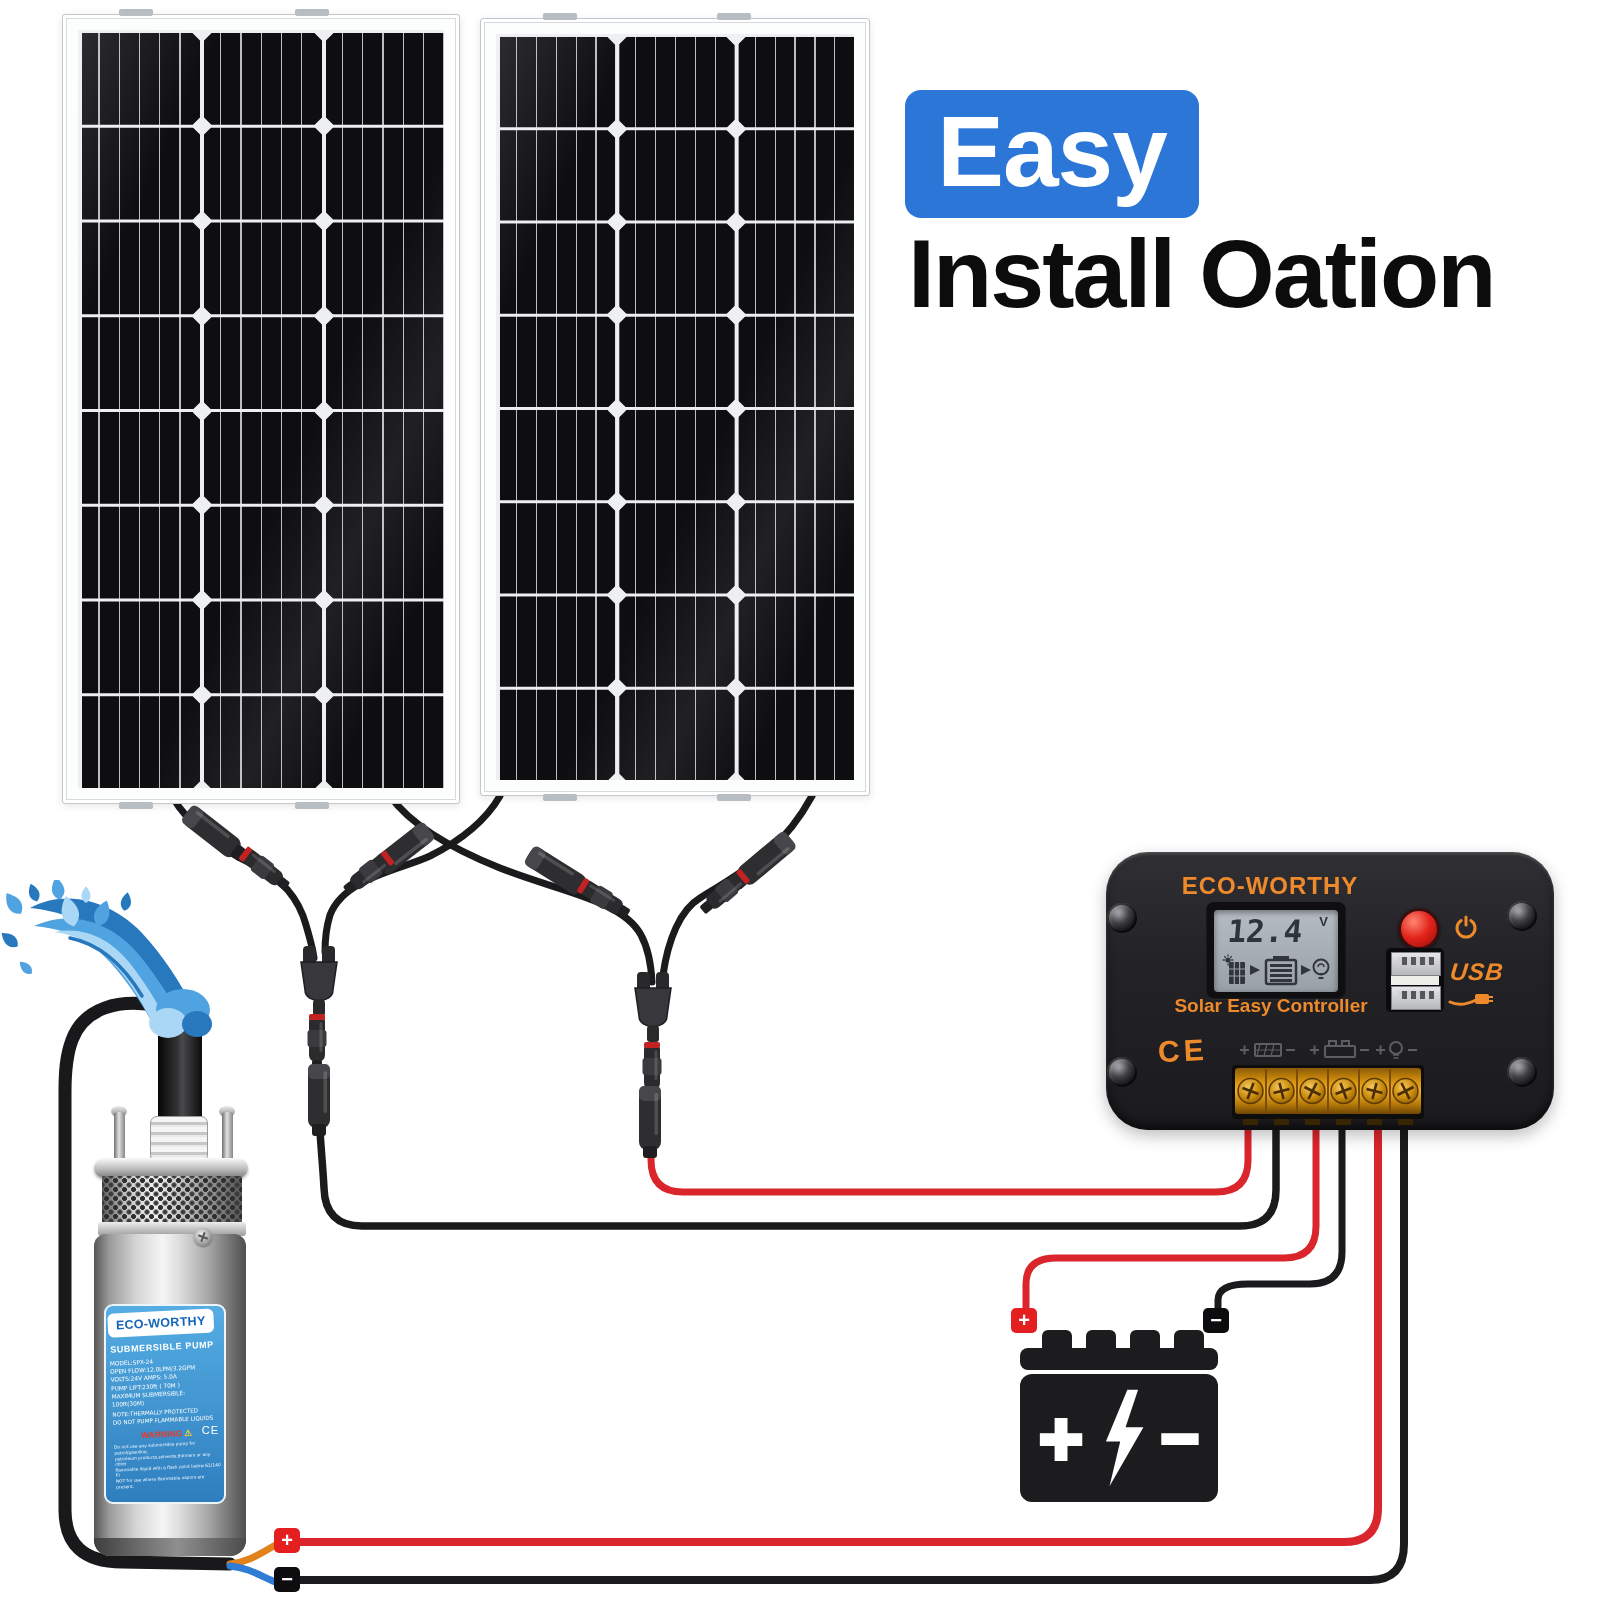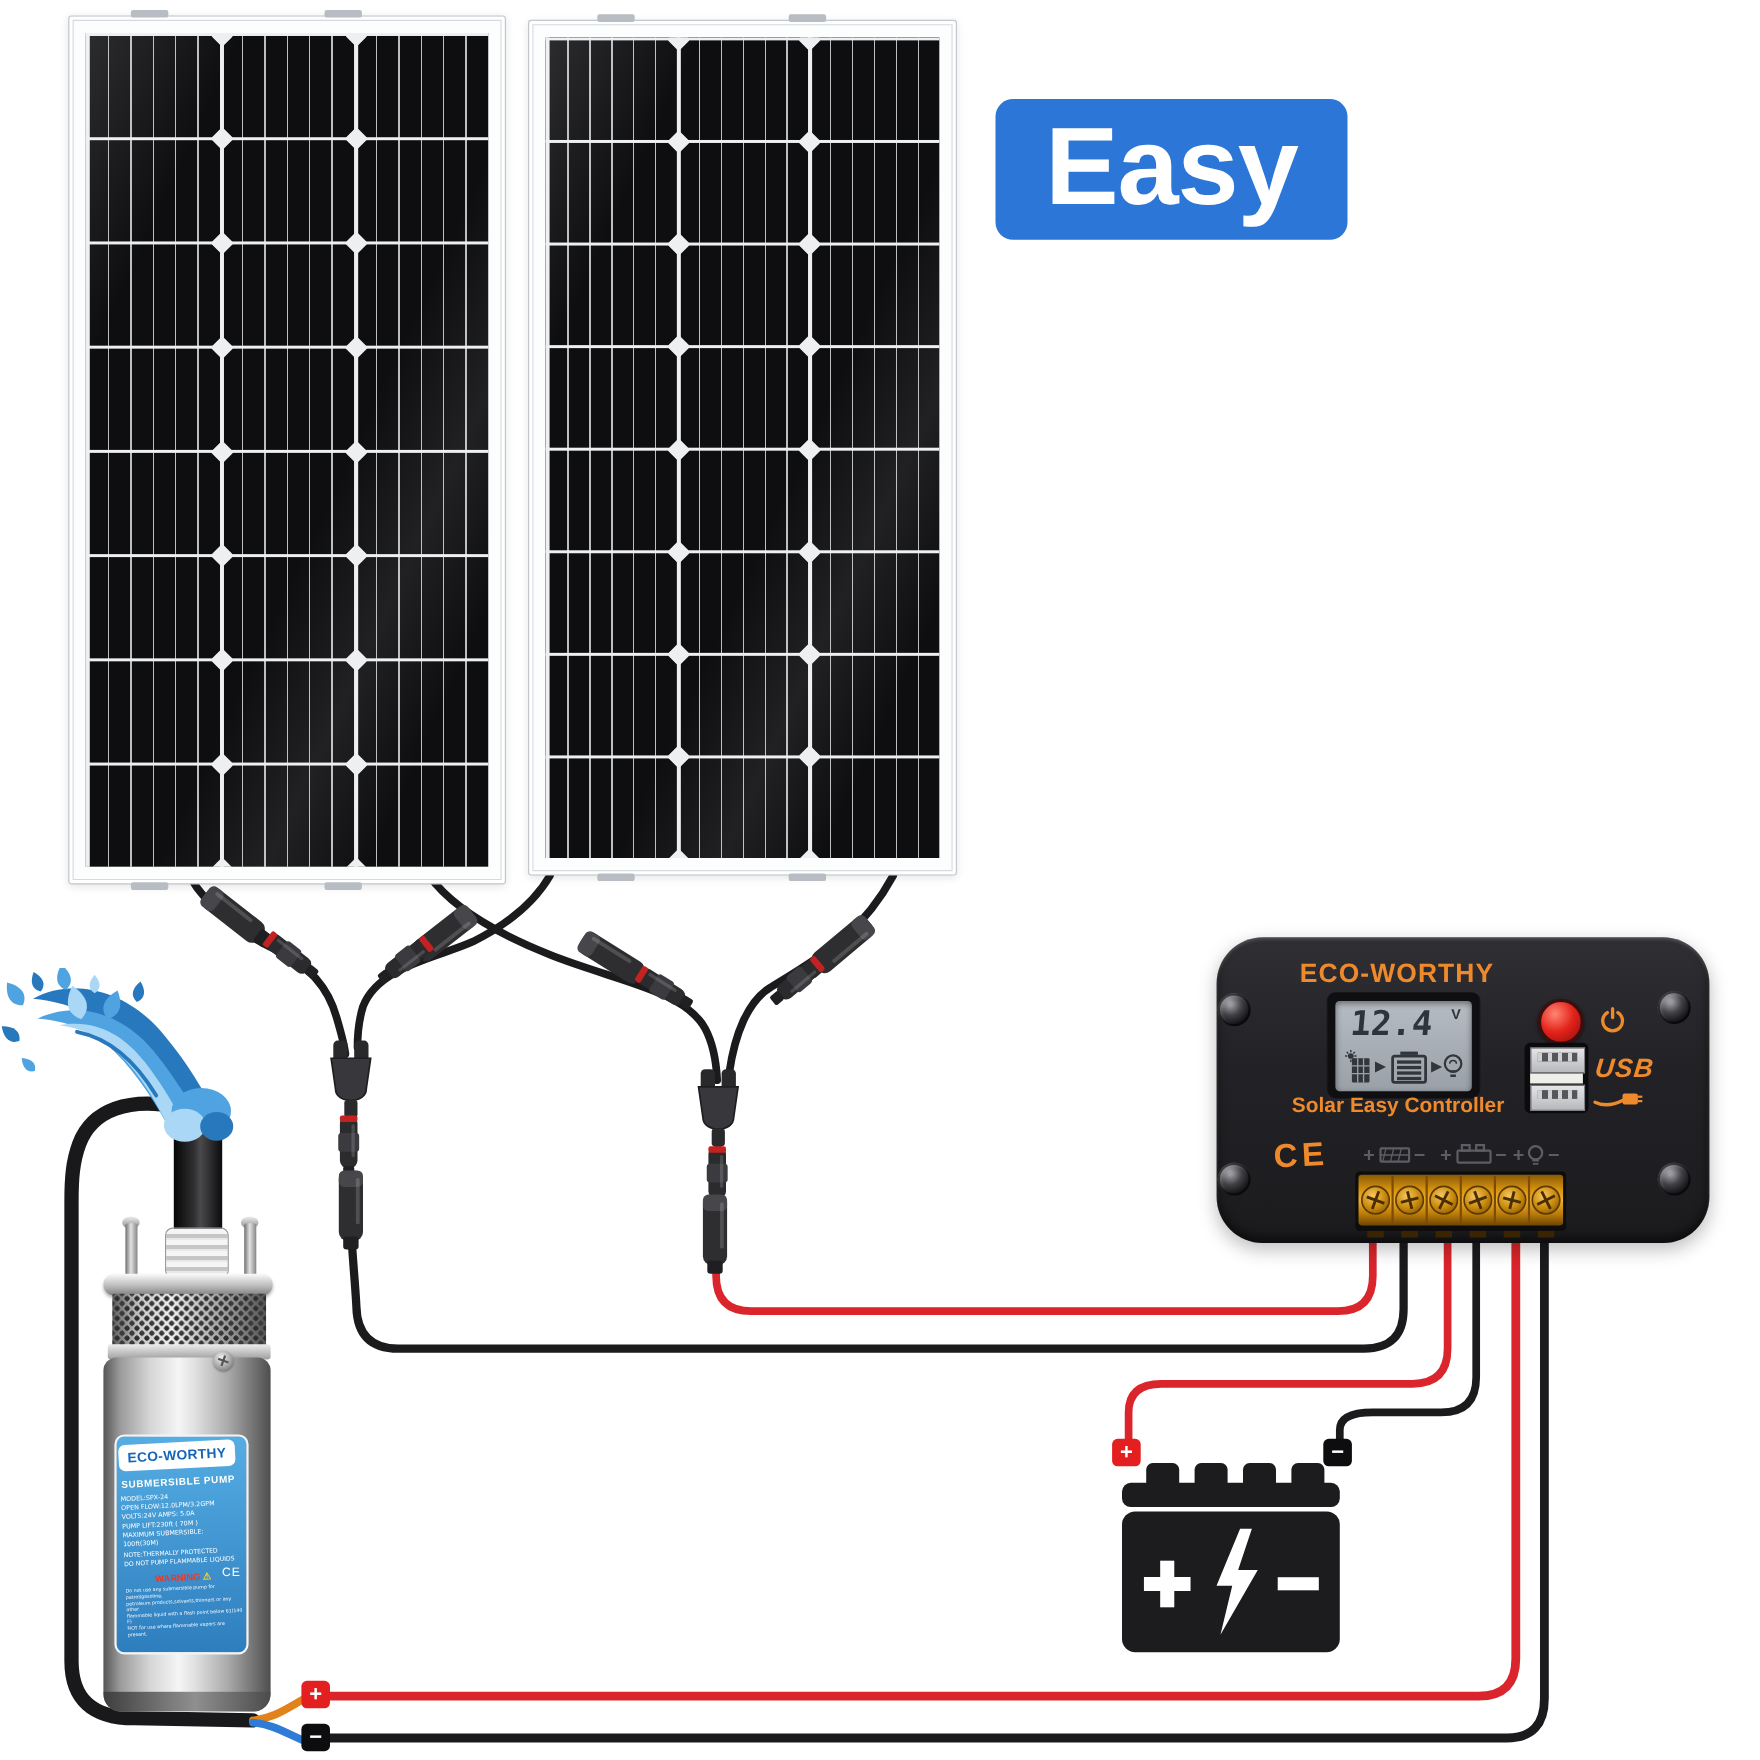--- a/index.html
+++ b/index.html
@@ -18,21 +18,21 @@
       linear-gradient(115deg,rgba(255,255,255,.13),rgba(255,255,255,0) 20%,rgba(255,255,255,0) 58%,rgba(255,255,255,.08) 72%,rgba(255,255,255,0) 85%),
       linear-gradient(to right,#edeff1 3.5px,transparent 3.5px),
       linear-gradient(to bottom,#edeff1 3px,transparent 3px),
       repeating-linear-gradient(90deg,rgba(230,234,238,.8) 0 1.2px,transparent 1.2px var(--sub,20px));
     background-size:100% 100%,calc(100%/3) 100%,100% calc(100%/8),100% 100%;}
   .diamond{position:absolute;width:15px;height:15px;background:#edeff1;border-radius:2.5px;
            transform:translate(-50%,-50%) rotate(45deg);}
   .ptab{position:absolute;width:34px;height:7px;background:#b7bdc3;border-radius:2px;}
 
   
-  .easy-badge{position:absolute;left:905px;top:90px;width:320px;height:128px;background:#2B76D6;
+  .easy-badge{position:absolute;left:905px;top:90px;width:294px;height:128px;background:#2B76D6;
               border-radius:16px;z-index:2;display:flex;align-items:center;justify-content:center;}
   .easy-badge span{color:#fff;font-size:100px;font-weight:bold;letter-spacing:-1px;padding-bottom:6px;}
   .main-title{position:absolute;left:908px;top:218px;z-index:2;font-size:97px;font-weight:bold;
               color:#0c0c0c;letter-spacing:-2px;white-space:nowrap;}
 
   
   .controller{position:absolute;left:1106px;top:852px;width:448px;height:278px;z-index:2;
     background:linear-gradient(180deg,#303034,#232327 40%,#1b1b1e);border-radius:42px;
     box-shadow:inset 0 2px 3px rgba(255,255,255,.18),inset 0 -5px 10px rgba(0,0,0,.6),0 6px 16px rgba(0,0,0,.25);}
   .c-brand{position:absolute;left:58px;top:20px;width:212px;text-align:center;color:#EE8A2B;
@@ -245,20 +245,21 @@
         <span class="diamond" style="left: 240.367px; top: 467.75px;"></span>
         <span class="diamond" style="left: 240.367px; top: 561px;"></span>
         <span class="diamond" style="left: 240.367px; top: 654.25px;"></span>
         <span class="diamond" style="left: 240.367px; top: 747.5px;"></span>
       </div>
   </div>
 
   <div class="easy-badge">
     <span>Easy</span>
   </div>
+  <div class="main-title">Install Oation</div>
 
   <div class="controller">
     <div class="c-brand">ECO-WORTHY</div>
 
     <div class="lcd">
       <div class="lcd-screen">
         <div class="lcd-value">12.4</div>
         <div class="lcd-unit">V</div>
         <svg class="lcd-icons" width="110" height="34" viewBox="0 0 110 34">
           <g stroke="#30363C" fill="none" stroke-width="2">

